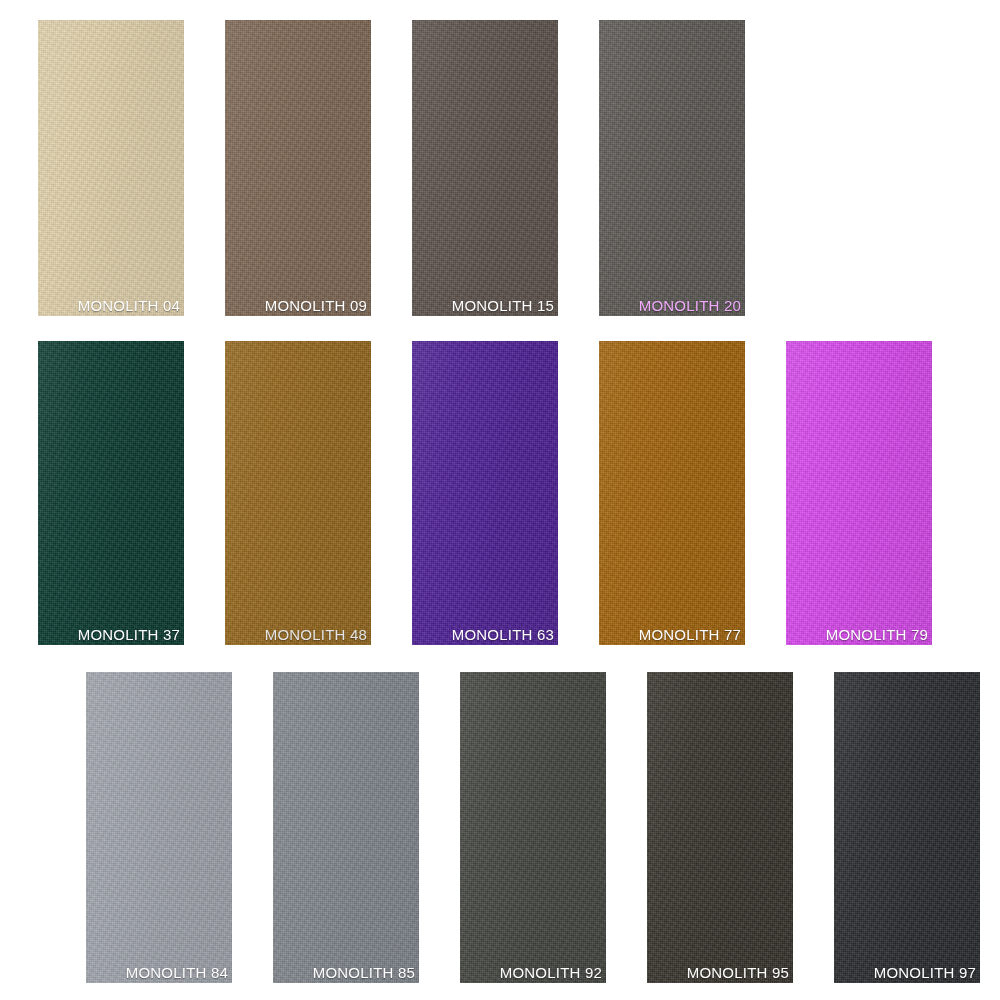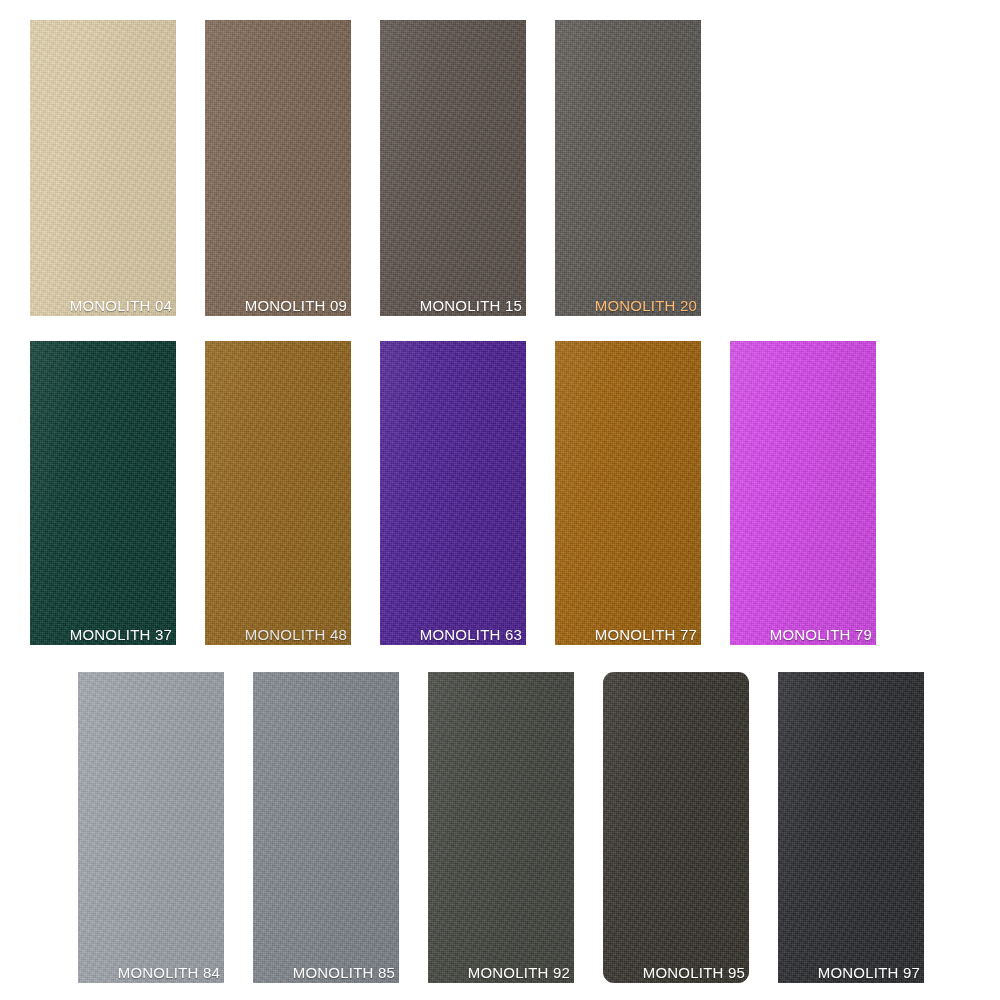--- a/index.html
+++ b/index.html
@@ -18,22 +18,22 @@
     position: relative;
     width: 1000px;
     height: 1000px;
     background: #ffffff;
   }
   .swatch-row {
     position: absolute;
     left: 0;
     width: 988px;
     display: flex;
-    gap: 29px;
-    padding-left: 30px;
+    gap: 41px;
+    padding-left: 38px;
     box-sizing: border-box;
   }
   #row-0 { top: 20px;  height: 296px; }
   #row-1 { top: 341px; height: 304px; }
   #row-2 { top: 672px; height: 311px; margin-left: 48px; }
 
   .swatch-tile {
     position: relative;
     width: 146px;
     height: 100%;
@@ -107,21 +107,21 @@
       <span class="tile-label" style="color: rgb(255, 255, 255);">MONOLITH 09</span>
     </div>
     <div class="swatch-tile" style="background-color: rgb(91, 80, 74);">
       <div class="tile-texture"></div>
       <div class="tile-sheen"></div>
       <span class="tile-label" style="color: rgb(255, 255, 255);">MONOLITH 15</span>
     </div>
     <div class="swatch-tile" style="background-color: rgb(90, 87, 82);">
       <div class="tile-texture"></div>
       <div class="tile-sheen"></div>
-      <span class="tile-label" style="color: #fdba74; margin-left: 43px;">MONOLITH 20</span>
+      <span class="tile-label" style="color: #f0abfc; margin-left: 43px;">MONOLITH 20</span>
     </div>
   </div>
 
   <div class="swatch-row" id="row-1">
     <div class="swatch-tile" style="background-color: rgb(6, 56, 45);">
       <div class="tile-texture"></div>
       <div class="tile-sheen"></div>
       <span class="tile-label" style="color: rgb(255, 255, 255);">MONOLITH 37</span>
     </div>
     <div class="swatch-tile" style="background-color: rgb(148, 102, 26);">
@@ -155,21 +155,21 @@
     <div class="swatch-tile" style="background-color: rgb(128, 134, 140);">
       <div class="tile-texture"></div>
       <div class="tile-sheen"></div>
       <span class="tile-label" style="color: rgb(255, 255, 255);">MONOLITH 85</span>
     </div>
     <div class="swatch-tile" style="background-color: rgb(65, 67, 61);">
       <div class="tile-texture"></div>
       <div class="tile-sheen"></div>
       <span class="tile-label" style="color: rgb(255, 255, 255);">MONOLITH 92</span>
     </div>
-    <div class="swatch-tile" style="background-color: rgb(52, 49, 42); border-radius: 11px;">
+    <div class="swatch-tile" style="background-color: rgb(52, 49, 42);">
       <div class="tile-texture"></div>
       <div class="tile-sheen"></div>
       <span class="tile-label" style="color: rgb(255, 255, 255);">MONOLITH 95</span>
     </div>
     <div class="swatch-tile" style="background-color: rgb(38, 40, 43);">
       <div class="tile-texture"></div>
       <div class="tile-sheen"></div>
       <span class="tile-label" style="color: rgb(255, 255, 255);">MONOLITH 97</span>
     </div>
   </div>

